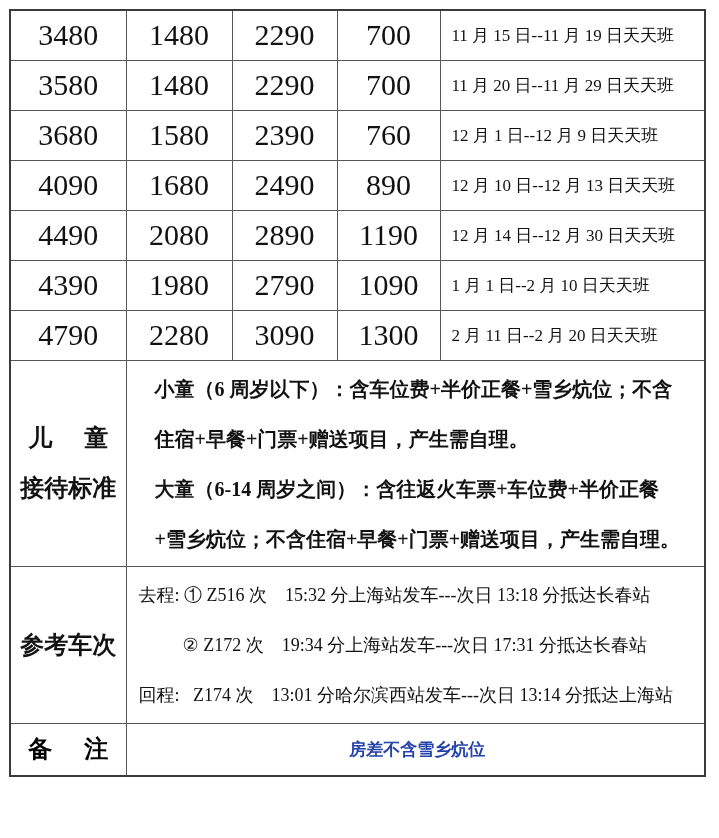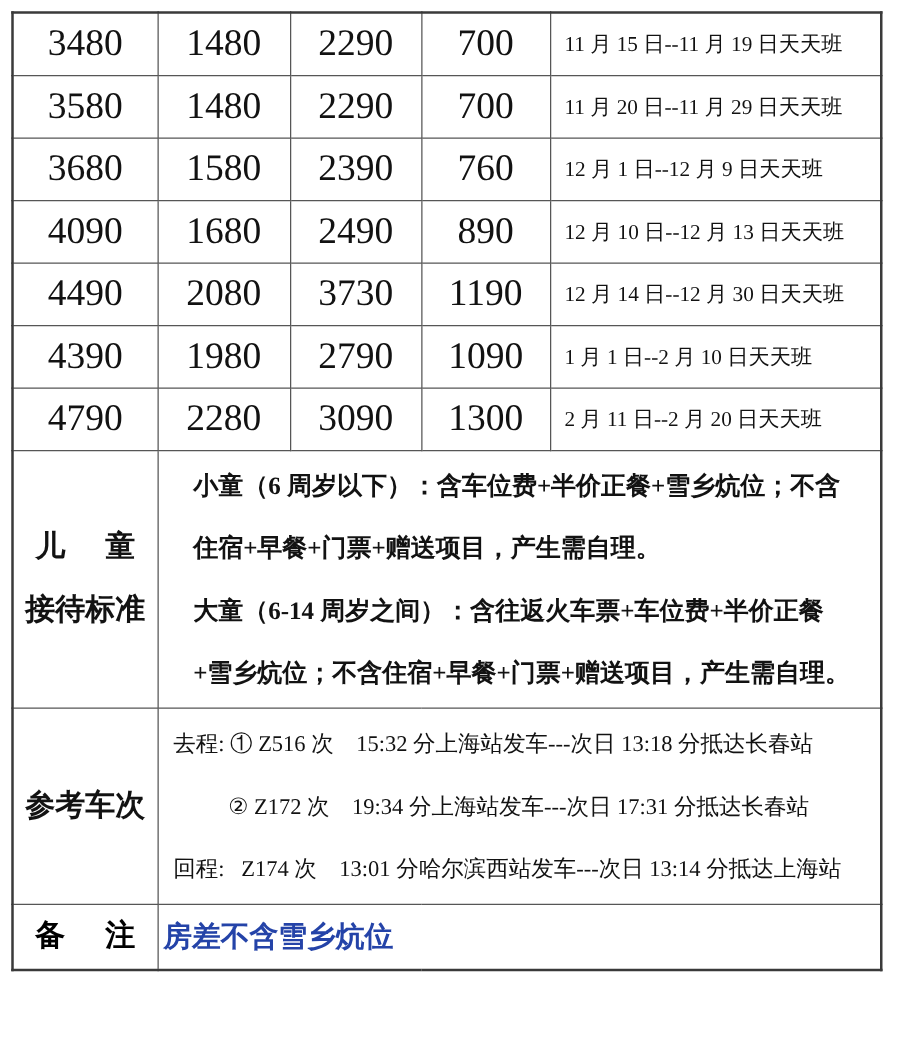--- a/index.html
+++ b/index.html
@@ -87,24 +87,25 @@
   }
   td.trains-cell .train-line.indent {
     padding-left: 44px;
   }
   td.remark-label {
     color: #000000;
     font-family: Liberation Serif, serif;
   }
   td.remark-cell {
     padding-left: 4px;
-    font-size: 23px;
+    font-size: 17px;
     font-weight: bold;
     color: #2443a8;
     white-space: nowrap;
+    text-align: center;
   }
 </style>
 </head>
 <body>
 
 <div class="sheet">
   <table class="price-table">
     <colgroup>
       <col style="width:116px">
       <col style="width:106px">
@@ -139,21 +140,21 @@
     <tr class="r-data">
       <td class="num">4090</td>
       <td class="num">1680</td>
       <td class="num">2490</td>
       <td class="num">890</td>
       <td class="date">12 月 10 日--12 月 13 日天天班</td>
     </tr>
     <tr class="r-data">
       <td class="num">4490</td>
       <td class="num">2080</td>
-      <td class="num">3730</td>
+      <td class="num">2890</td>
       <td class="num">1190</td>
       <td class="date">12 月 14 日--12 月 30 日天天班</td>
     </tr>
     <tr class="r-data">
       <td class="num">4390</td>
       <td class="num">1980</td>
       <td class="num">2790</td>
       <td class="num">1090</td>
       <td class="date">1 月 1 日--2 月 10 日天天班</td>
     </tr>

